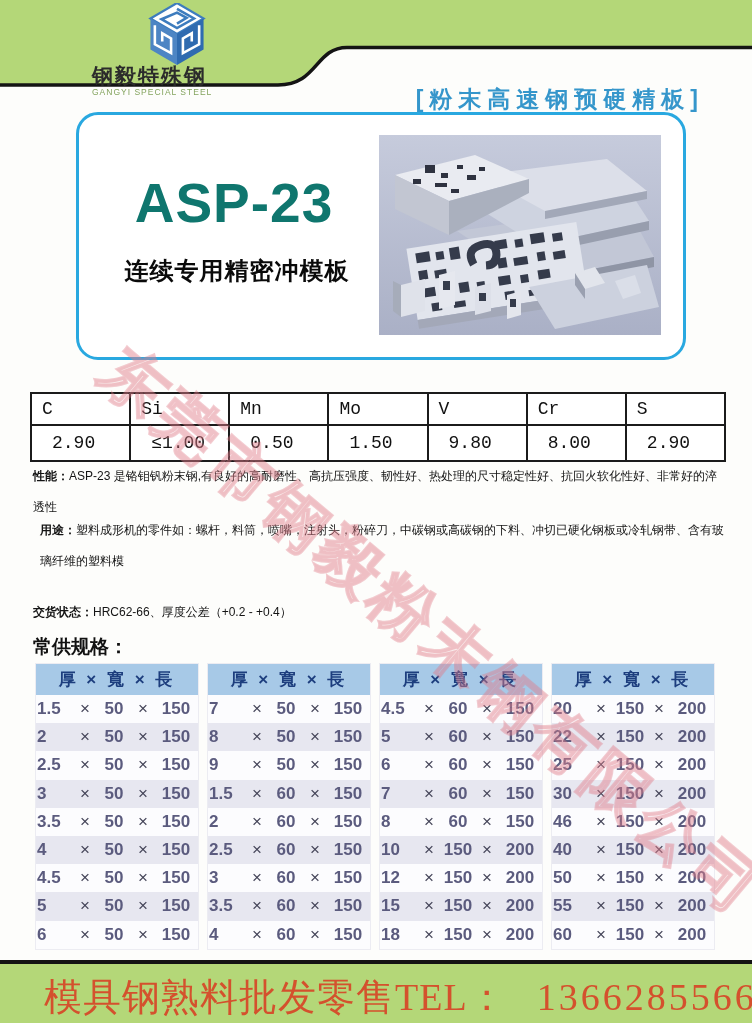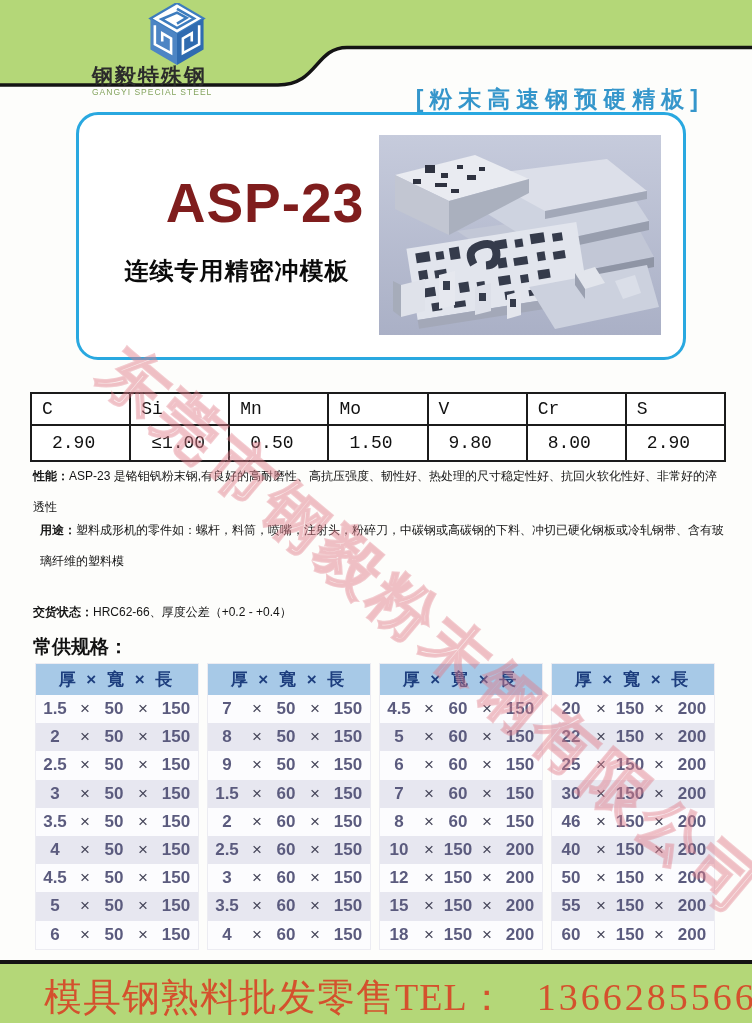--- a/index.html
+++ b/index.html
@@ -22,21 +22,21 @@
     position:absolute;top:56px;right:48px;
     font-size:23px;font-weight:bold;letter-spacing:6px;color:#3596cb;white-space:nowrap;margin-top:28px;
   }
   
   .card{
     position:absolute;left:76px;top:112px;width:604px;height:242px;
     border:3px solid #29a8e0;border-radius:22px;background:#fff;
   }
   .card-model{
     position:absolute;left:0;top:56px;width:310px;text-align:center;
-    font-size:55px;font-weight:800;letter-spacing:1px;color:#7f1d1d;margin-left:31px;
+    font-size:55px;font-weight:800;letter-spacing:1px;color:#0f766e;
   }
   .card-sub{
     position:absolute;left:0;top:140px;width:316px;text-align:center;
     font-size:24px;font-weight:600;color:#0a0a0a;letter-spacing:1px;
   }
   .photo{
     position:absolute;right:22px;top:20px;width:282px;height:200px;
     background:#b7bdd2;overflow:hidden;
   }
   
@@ -77,21 +77,21 @@
   .spec-head{
     height:31px;line-height:31px;text-align:center;
     background:#a7c9e7;color:#1d3e7e;font-weight:bold;font-size:17px;letter-spacing:3px;
   }
   .spec-row{
     height:28.2px;display:flex;align-items:center;justify-content:center;
     font-size:17px;font-weight:600;color:#5b5b7e;
   }
   .spec-rows .spec-row:nth-of-type(odd){background:#fcfcfe;}
   .spec-rows .spec-row:nth-of-type(even){background:#e7e7f0;}
-  .spec-row .st{width:36px;text-align:center;}
+  .spec-row .st{width:36px;text-align:left;}
   .spec-row .sx{width:24px;text-align:center;color:#46465a;font-weight:normal;}
   .spec-row .sw{width:34px;text-align:center;}
   .spec-row .sl{width:42px;text-align:center;}
   
   .footer{
     position:absolute;left:0;top:960px;width:752px;height:63px;
     background:#b4d778;border-top:4px solid #141414;box-sizing:border-box;
   }
   .footer-text{
     position:absolute;left:44px;top:8px;white-space:nowrap;

